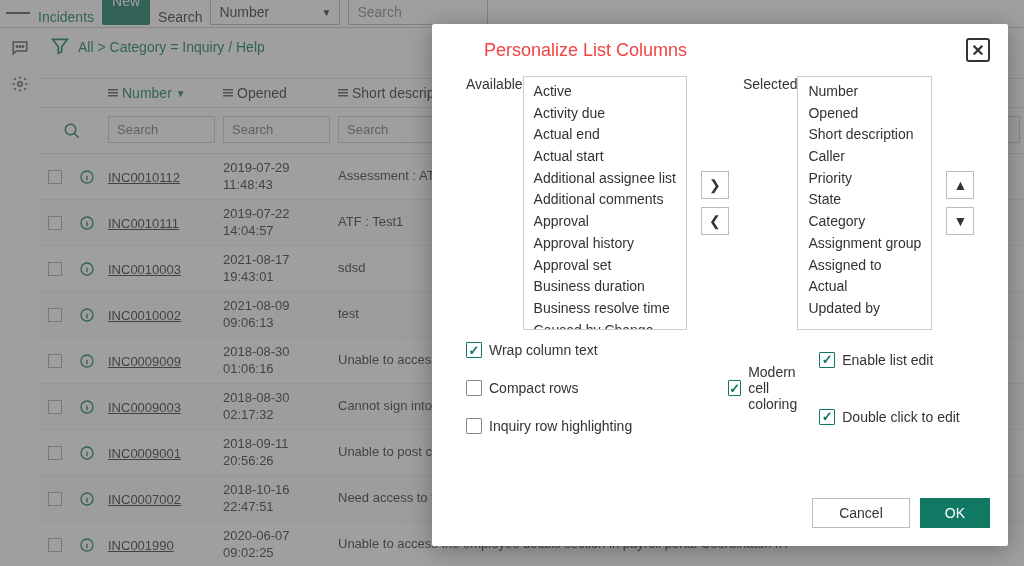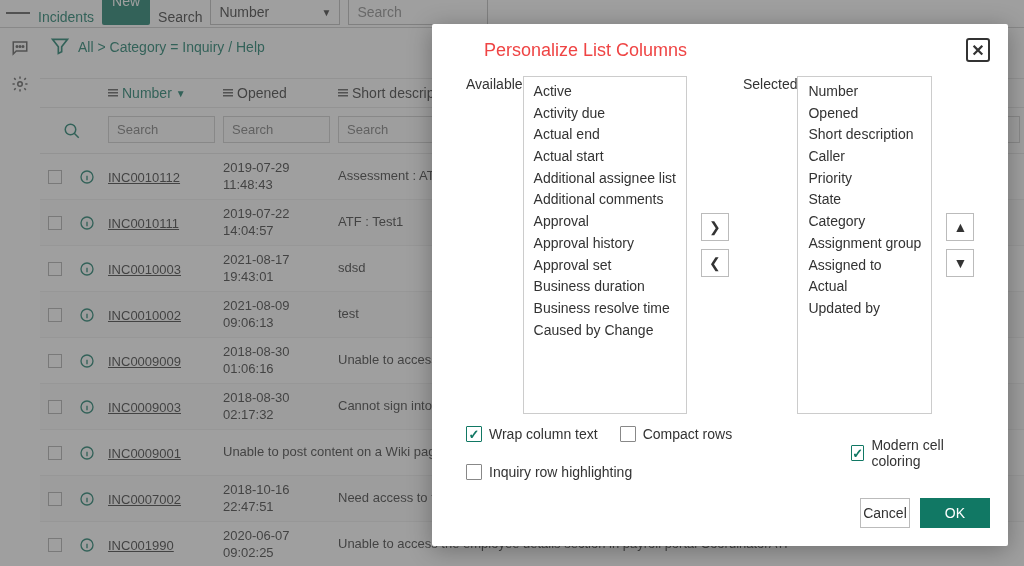--- a/index.html
+++ b/index.html
@@ -56,32 +56,32 @@
 
   
   .modal { position: absolute; left: 432px; top: 24px; width: 576px; bottom: 20px; background: #fff; border-radius: 2px; box-shadow: 0 4px 24px rgba(0,0,0,0.3); display: flex; flex-direction: column; }
   .modal-header { display: flex; justify-content: space-between; align-items: center; padding: 14px 18px 10px; }
   .modal-title { font-size: 18px; color: #ef4444; margin-left: 34px; }
   .close-x { border: 2px solid #333; border-radius: 3px; width: 24px; height: 24px; display:flex; align-items:center; justify-content:center; cursor:pointer; font-size: 16px; font-weight: bold; }
   .modal-body { flex: 1; padding: 0 34px; overflow: hidden; }
   .list-cols { display: flex; gap: 14px; margin-top: 4px; }
   .list-panel { flex: 1; display: flex; flex-direction: row; }
   .panel-label { font-size: 14px; margin-bottom: 6px; }
-  .listbox { border: 1px solid #ccc; height: 338px; overflow-y: auto; padding: 4px 10px; font-size: 14px; line-height: 1.55; }
+  .listbox { border: 1px solid #ccc; height: 254px; overflow-y: auto; padding: 4px 10px; font-size: 14px; line-height: 1.55; }
   .listbox div { cursor: pointer; white-space: nowrap; }
   .move-col { width: 28px; display: flex; flex-direction: column; justify-content: center; gap: 8px; }
   .move-btn { width: 28px; height: 28px; border: 1px solid #bbb; display:flex; align-items:center; justify-content:center; cursor:pointer; font-size: 14px; background:#fff; }
   .checks { margin-top: 12px; display: flex; gap: 8px; font-size: 14px; }
   .check-row { display: flex; gap: 22px; flex-wrap: wrap; }
   .check { display: flex; align-items: center; gap: 7px; }
   .cbox { width: 16px; height: 16px; border: 1.5px solid #888; display: inline-flex; align-items:center; justify-content:center; border-radius: 1px; }
   .cbox.checked { border-color: #117864; color:#117864; }
   .cbox.checked::after { content: "✓"; font-size: 13px; font-weight: bold; line-height: 1; }
   .modal-footer { display:flex; justify-content:flex-end; gap: 10px; padding: 14px 18px 18px; }
-  .btn { border: 1px solid #bbb; padding: 6px 2px; cursor: pointer; font-size: 14px; background:#fff; }
+  .btn { border: 1px solid #bbb; padding: 6px 26px; cursor: pointer; font-size: 14px; background:#fff; }
   .btn-ok { background: #117864; color: #fff; border-color: #117864; padding: 6px 24px; }
   .tri-down { font-size: 10px; }
 </style>
 </head>
 <body>
 
 <div class="topbar">
   <div class="icon-btn hamburger">
     <div></div>
       <div></div>
@@ -263,20 +263,21 @@
       <div class="cell-check">
         <div class="checkbox"></div>
       </div>
       <div class="cell-info">
         <svg width="16" height="16" viewBox="0 0 24 24" fill="none" stroke="#117864" stroke-width="2">
           <circle cx="12" cy="12" r="9"></circle>
           <path d="M12 8h.01M11 11h1v5h1"></path>
         </svg>
       </div>
       <div class="cell-number"><a>INC0009001</a></div>
+      <div class="cell-opened">2018-09-11<br>20:56:26</div>
       <div class="cell-desc">Unable to post content on a Wiki page</div>
     </div>
     <div class="row">
       <div class="cell-check">
         <div class="checkbox"></div>
       </div>
       <div class="cell-info">
         <svg width="16" height="16" viewBox="0 0 24 24" fill="none" stroke="#117864" stroke-width="2">
           <circle cx="12" cy="12" r="9"></circle>
           <path d="M12 8h.01M11 11h1v5h1"></path>
@@ -367,19 +368,29 @@
             <span class="cbox"></span>
             <span>Inquiry row highlighting</span>
           </div>
       </div>
       <div class="check-row">
         <div class="check">
             <span class="cbox checked"></span>
             <span>Modern cell coloring</span>
           </div>
       </div>
+      <div class="check-row">
+        <div class="check">
+            <span class="cbox checked"></span>
+            <span>Enable list edit</span>
+          </div>
+        <div class="check">
+            <span class="cbox checked"></span>
+            <span>Double click to edit</span>
+          </div>
+      </div>
     </div>
   </div>
   <div class="modal-footer">
     <div class="btn">Cancel</div>
     <div class="btn btn-ok">OK</div>
   </div>
 </div>
 
 </body></html>

